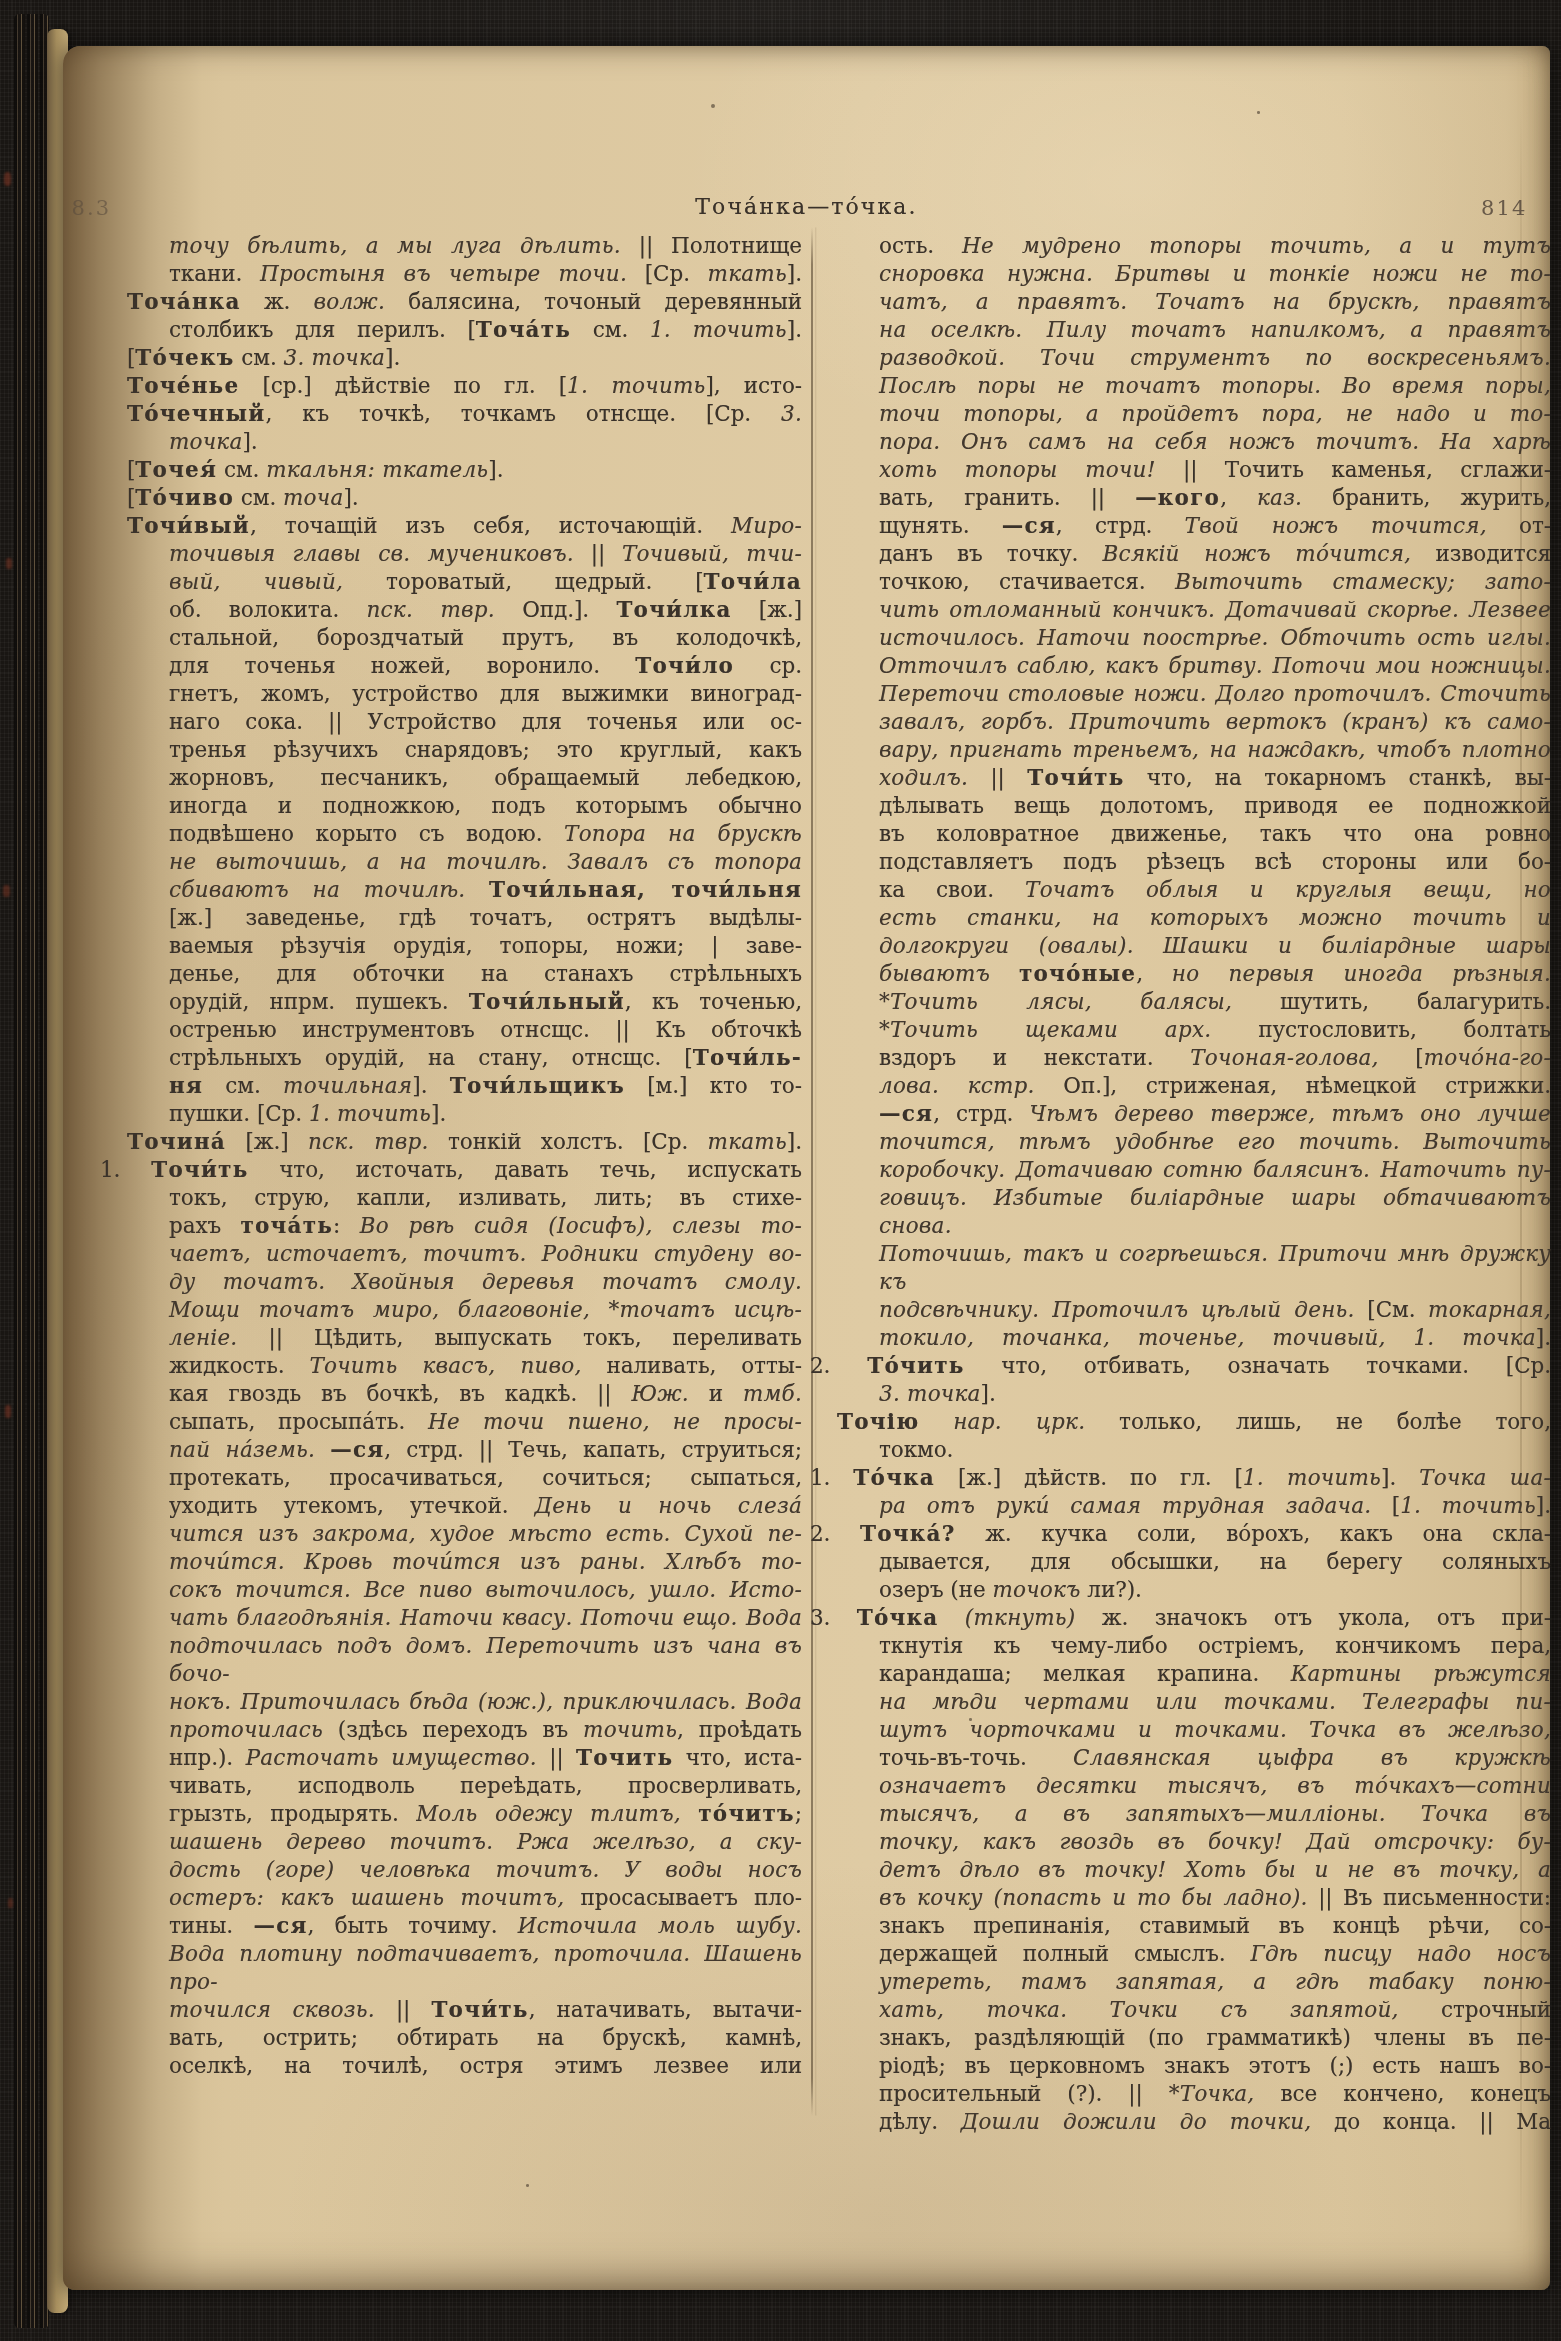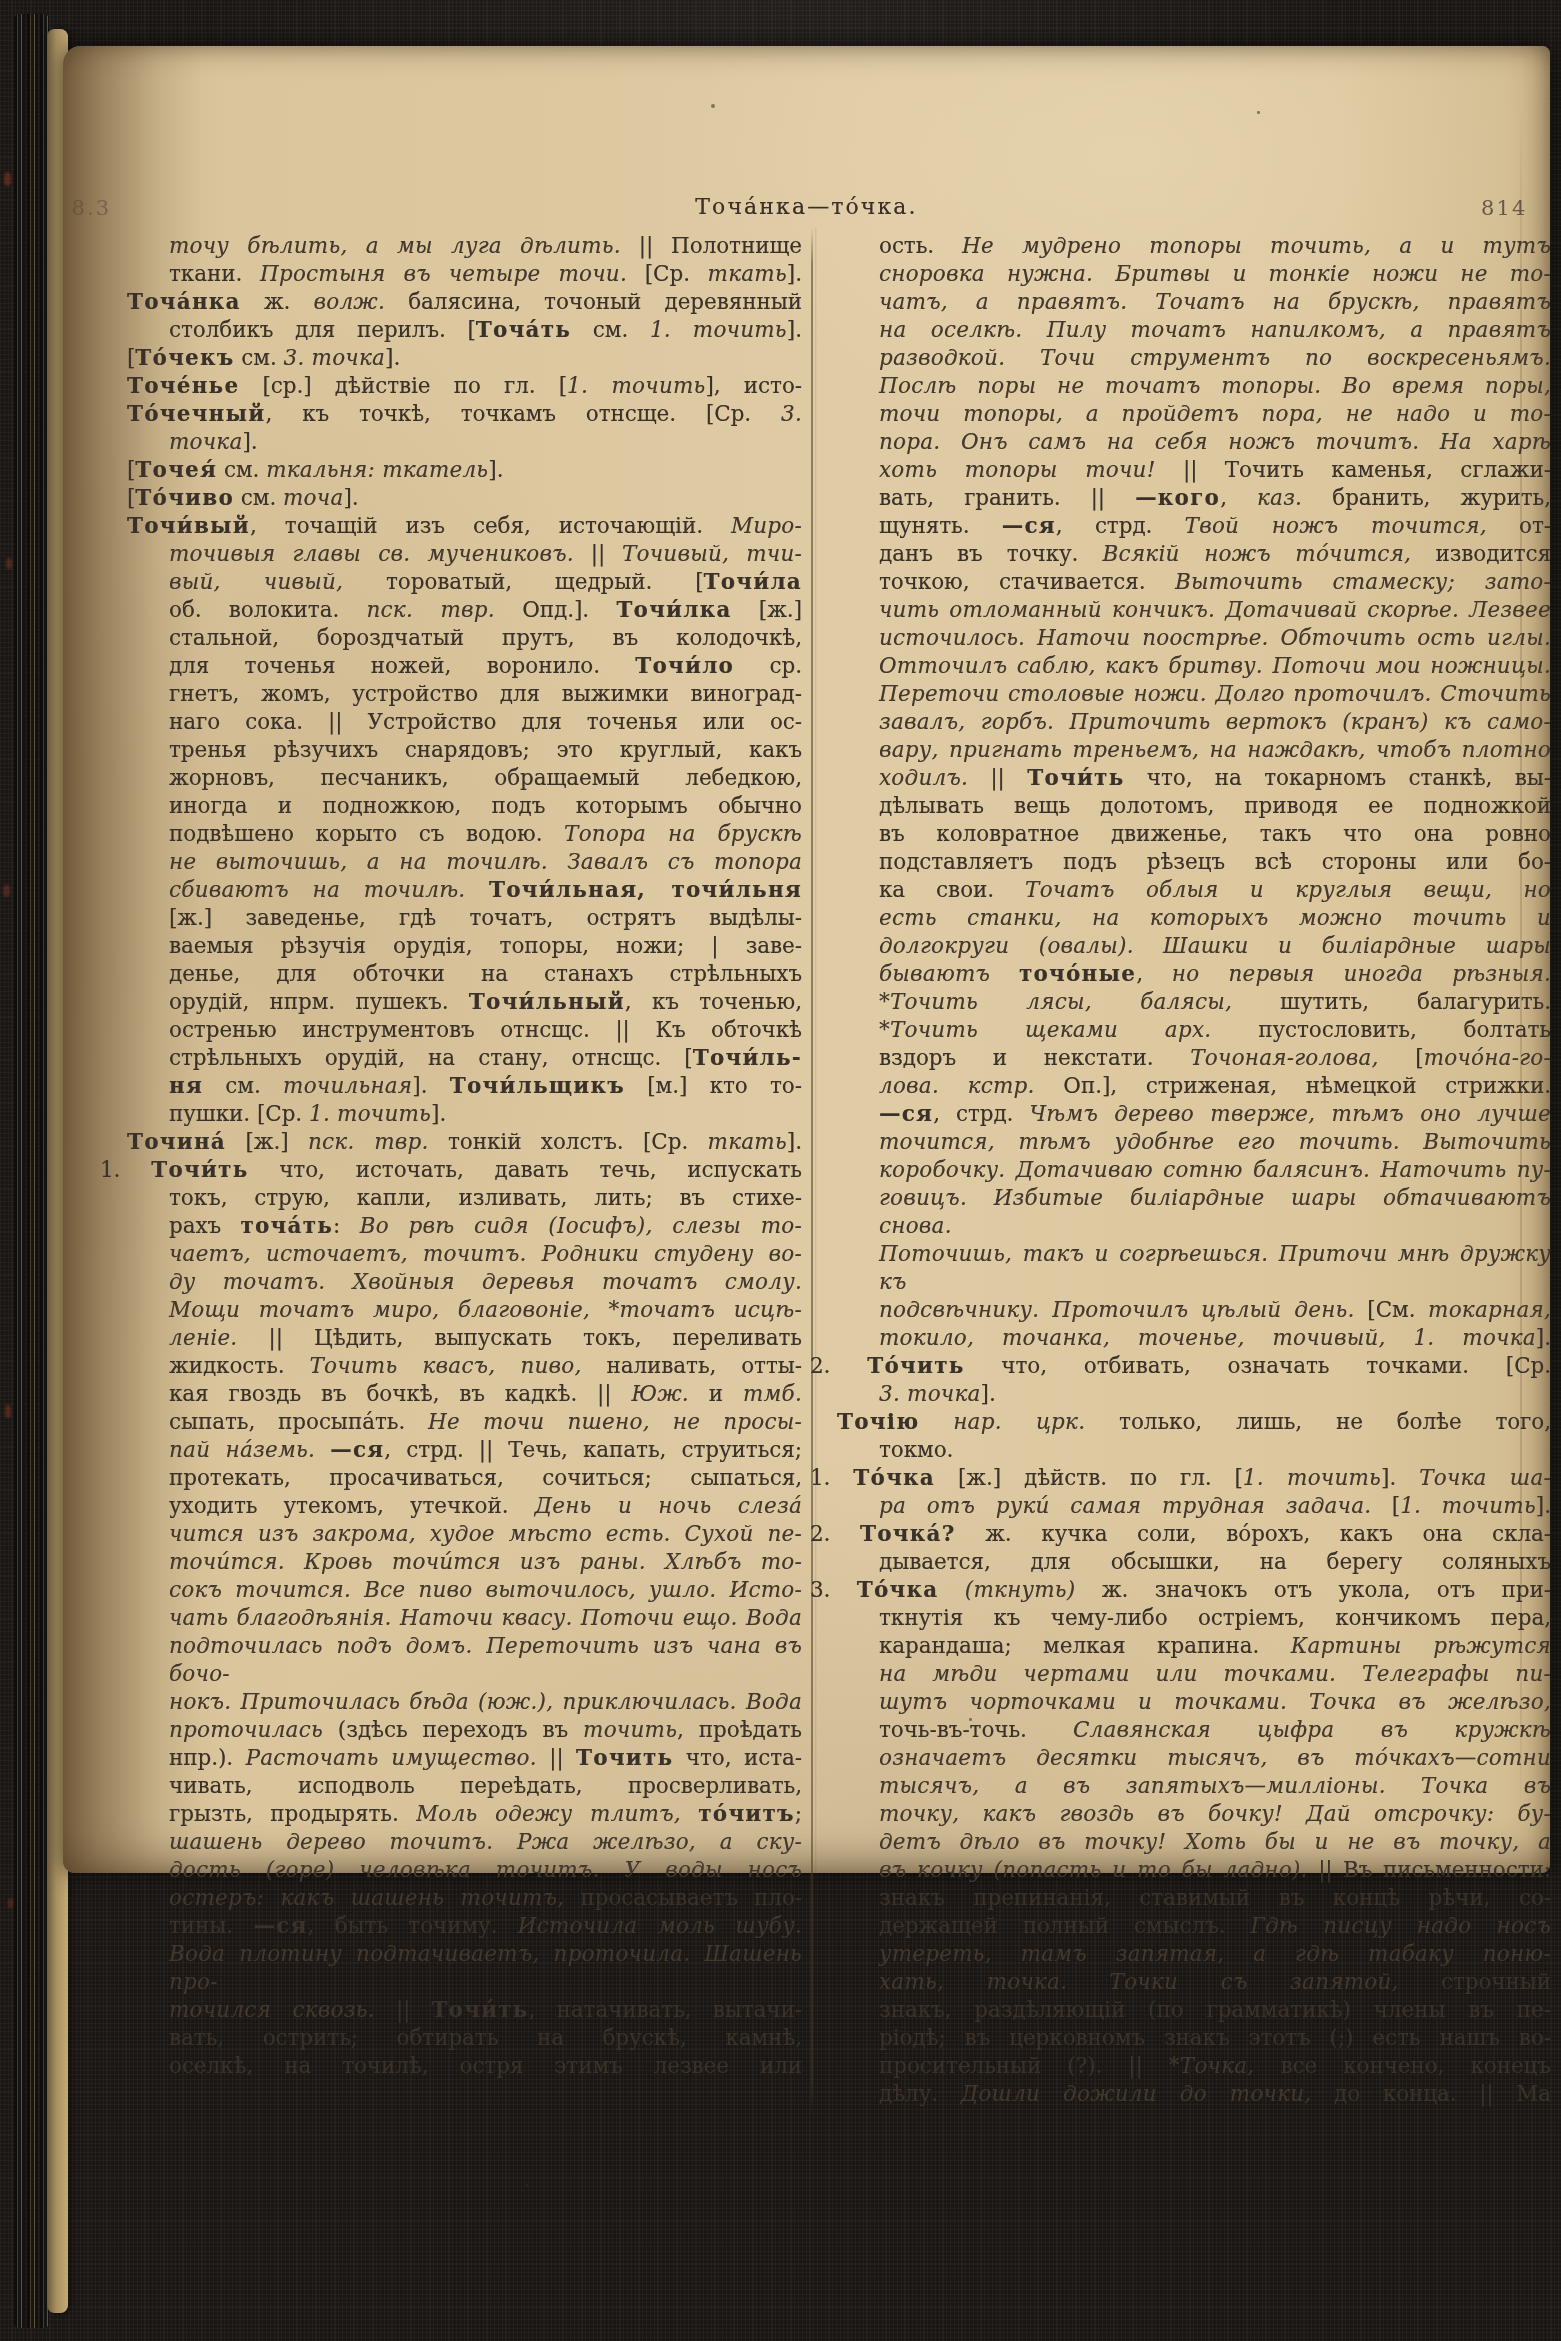--- a/index.html
+++ b/index.html
@@ -31,21 +31,21 @@
   .under-page{
     position:absolute;left:47px;top:29px;width:21.4px;height:2284px;border-radius:7.5px;
     background:linear-gradient(90deg,#6e5c40,#a8905f 45%,#c3aa77);
     box-shadow:2.1px 0 5.4px rgba(0,0,0,.5);
   }
   
   .fleck{position:absolute;border-radius:40%;filter:blur(1.1px);}
 
   
   .page{
-    position:absolute;left:63px;top:46px;width:1487px;height:1827px;
+    position:absolute;left:63px;top:46px;width:1487px;height:2244px;
     border-radius:18px 7.5px 8.6px 11.8px;
     background:
       radial-gradient(643px 429px at 72% 6%, rgba(255,243,216,.22), transparent 70%),
       radial-gradient(483px 804px at 16% 45%, rgba(110,82,48,.10), transparent 70%),
       radial-gradient(804px 483px at 55% 97%, rgba(110,82,48,.13), transparent 75%),
       linear-gradient(90deg,#ab9168 0,#c3ab80 38px,#d2bc92 86px,#dac59c 161px,#dfcba4 54%,#dcc79e 86%,#d3bd93 97%,#c6ae83 100%),
       var(--paper);
     box-shadow:
       inset 0 14px 29.5px -15px rgba(60,44,24,.55),
       inset 0 -25px 43px -18px rgba(60,44,24,.6),
@@ -219,20 +219,21 @@
       <div class="line c"><i>подсвѣчнику. Проточилъ цѣлый день.</i> [См. <i>токарная,</i></div>
       <div class="line c"><i>токило, точанка, точенье, точивый, 1. точка</i>].</div>
       <div class="line n">2. <b>То́чить</b> что, отбивать, означать точками. [Ср.</div>
       <div class="line c s"><i>3. точка</i>].</div>
       <div class="line h"><b>Точію</b> <i>нар. црк.</i> только, лишь, не болѣе того,</div>
       <div class="line c s">токмо.</div>
       <div class="line n">1. <b>То́чка</b> [ж.] дѣйств. по гл. [<i>1. точить</i>]. <i>Точка ша-</i></div>
       <div class="line c"><i>ра отъ руки́ самая трудная задача.</i> [<i>1. точить</i>].</div>
       <div class="line n">2. <b>Точка́?</b> ж. кучка соли, во́рохъ, какъ она скла-</div>
       <div class="line c">дывается, для обсышки, на берегу соляныхъ</div>
+      <div class="line c s">озеръ (не <i>точокъ</i> ли?).</div>
       <div class="line n">3. <b>То́чка</b> <i>(ткнуть)</i> ж. значокъ отъ укола, отъ при-</div>
       <div class="line c">ткнутія къ чему-либо остріемъ, кончикомъ пера,</div>
       <div class="line c">карандаша; мелкая крапина. <i>Картины рѣжутся</i></div>
       <div class="line c"><i>на мѣди чертами или точками. Телеграфы пи-</i></div>
       <div class="line c"><i>шутъ чорточками и точками.</i> <i>Точка въ желѣзо,</i></div>
       <div class="line c">точь-въ-точь. <i>Славянская цыфра въ кружкѣ</i></div>
       <div class="line c"><i>означаетъ десятки тысячъ, въ то́чкахъ—сотни</i></div>
       <div class="line c"><i>тысячъ, а въ запятыхъ—милліоны.</i> <i>Точка въ</i></div>
       <div class="line c"><i>точку, какъ гвоздь въ бочку! Дай отсрочку: бу-</i></div>
       <div class="line c"><i>детъ дѣло въ точку! Хоть бы и не въ точку, а</i></div>

